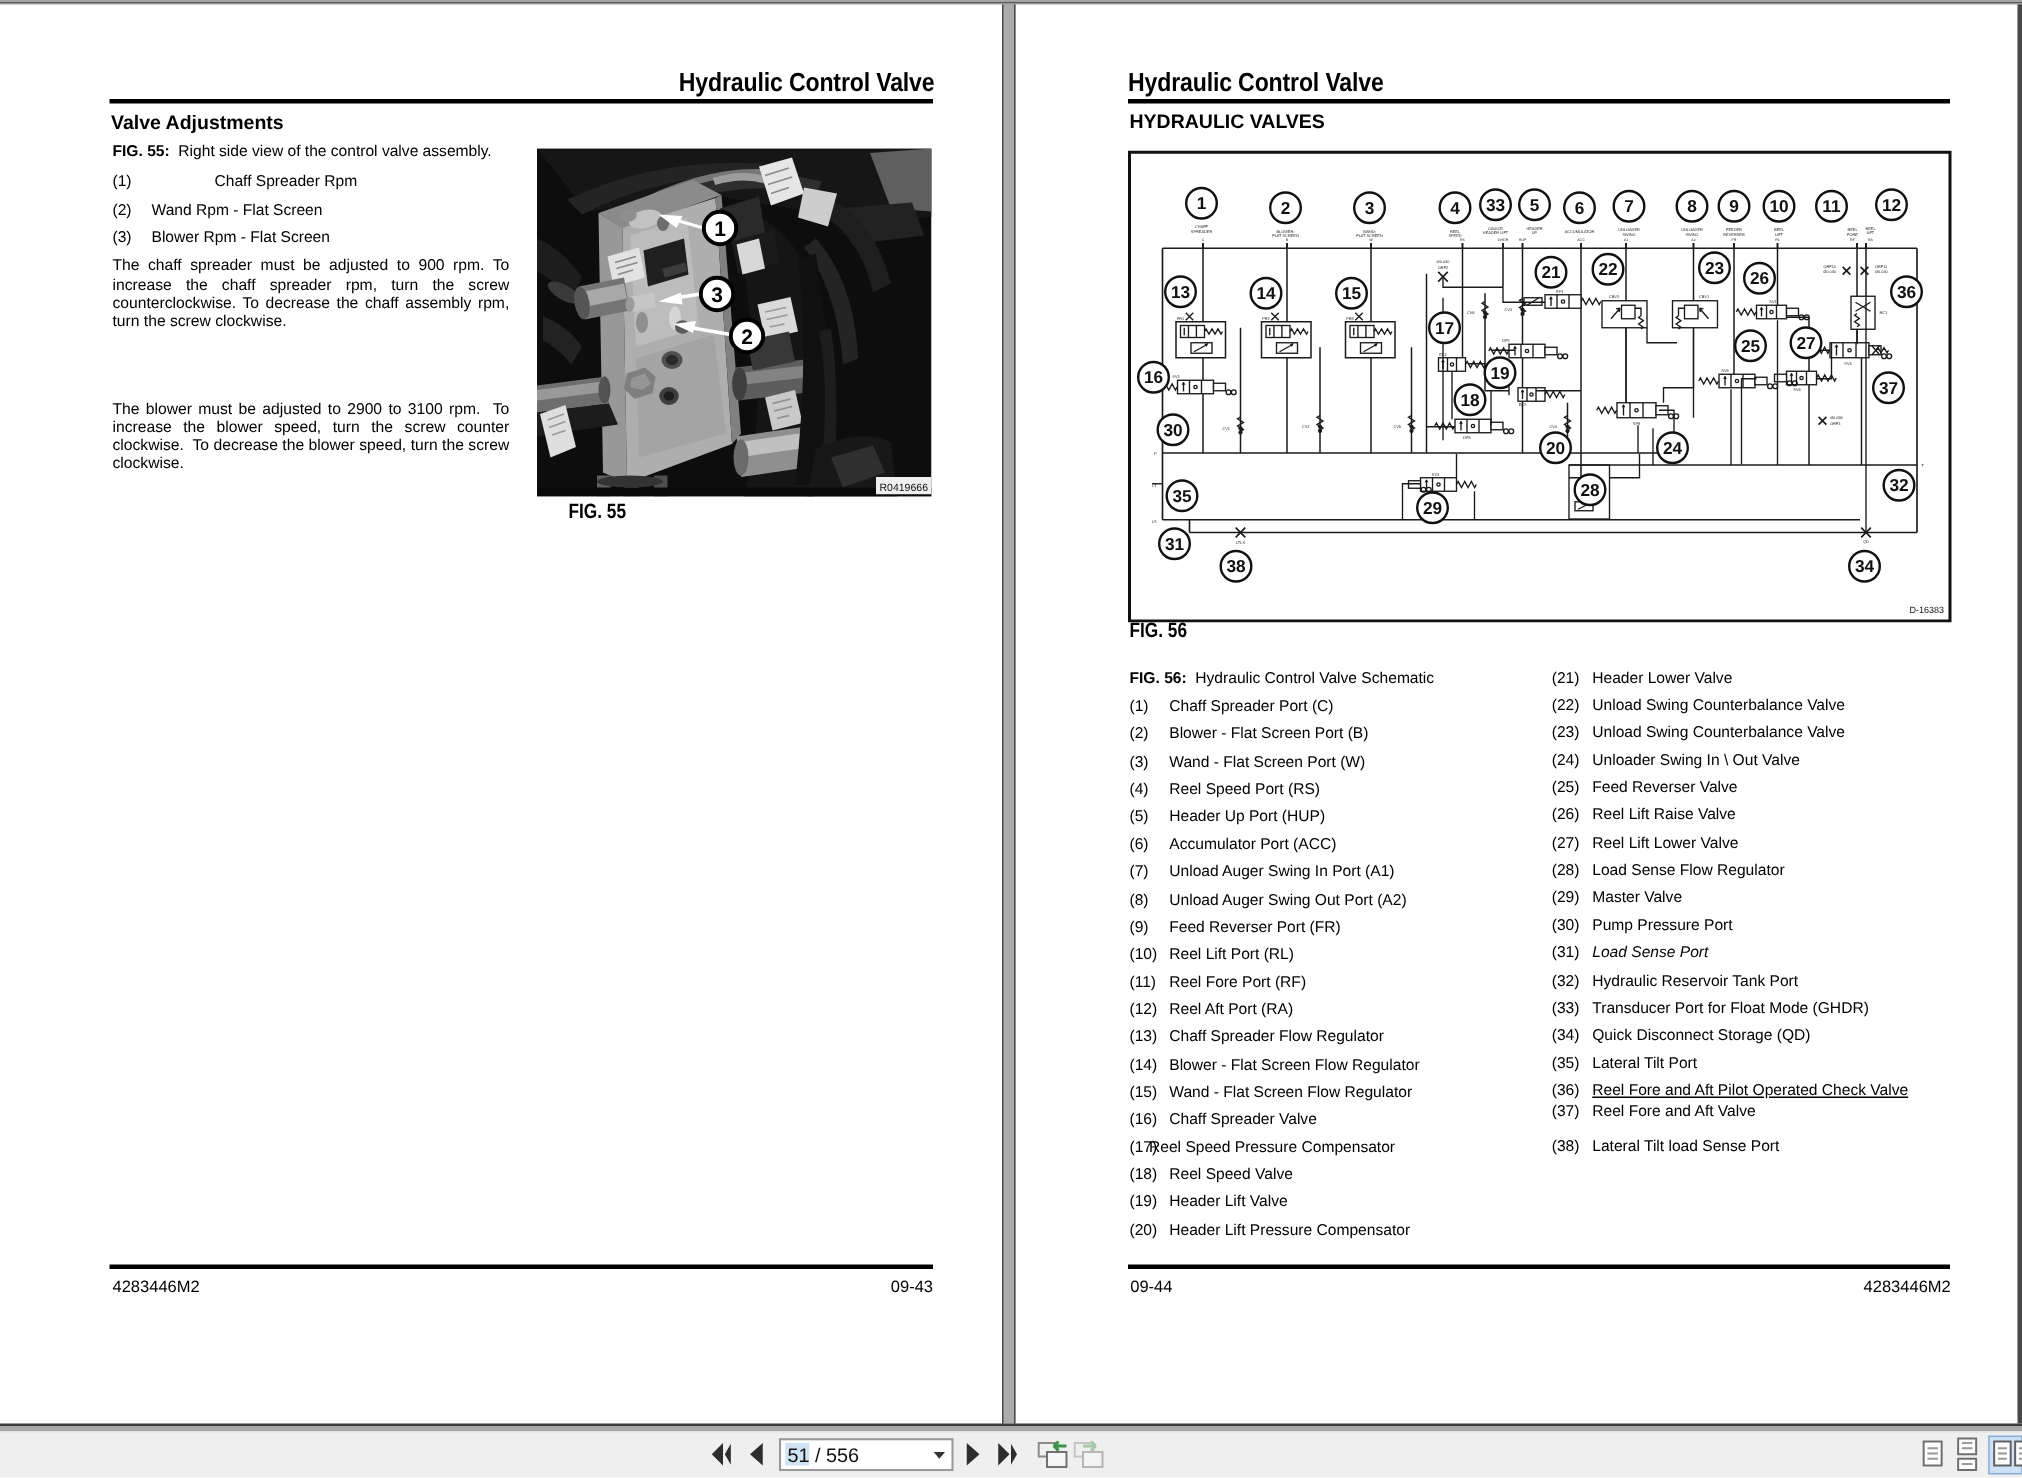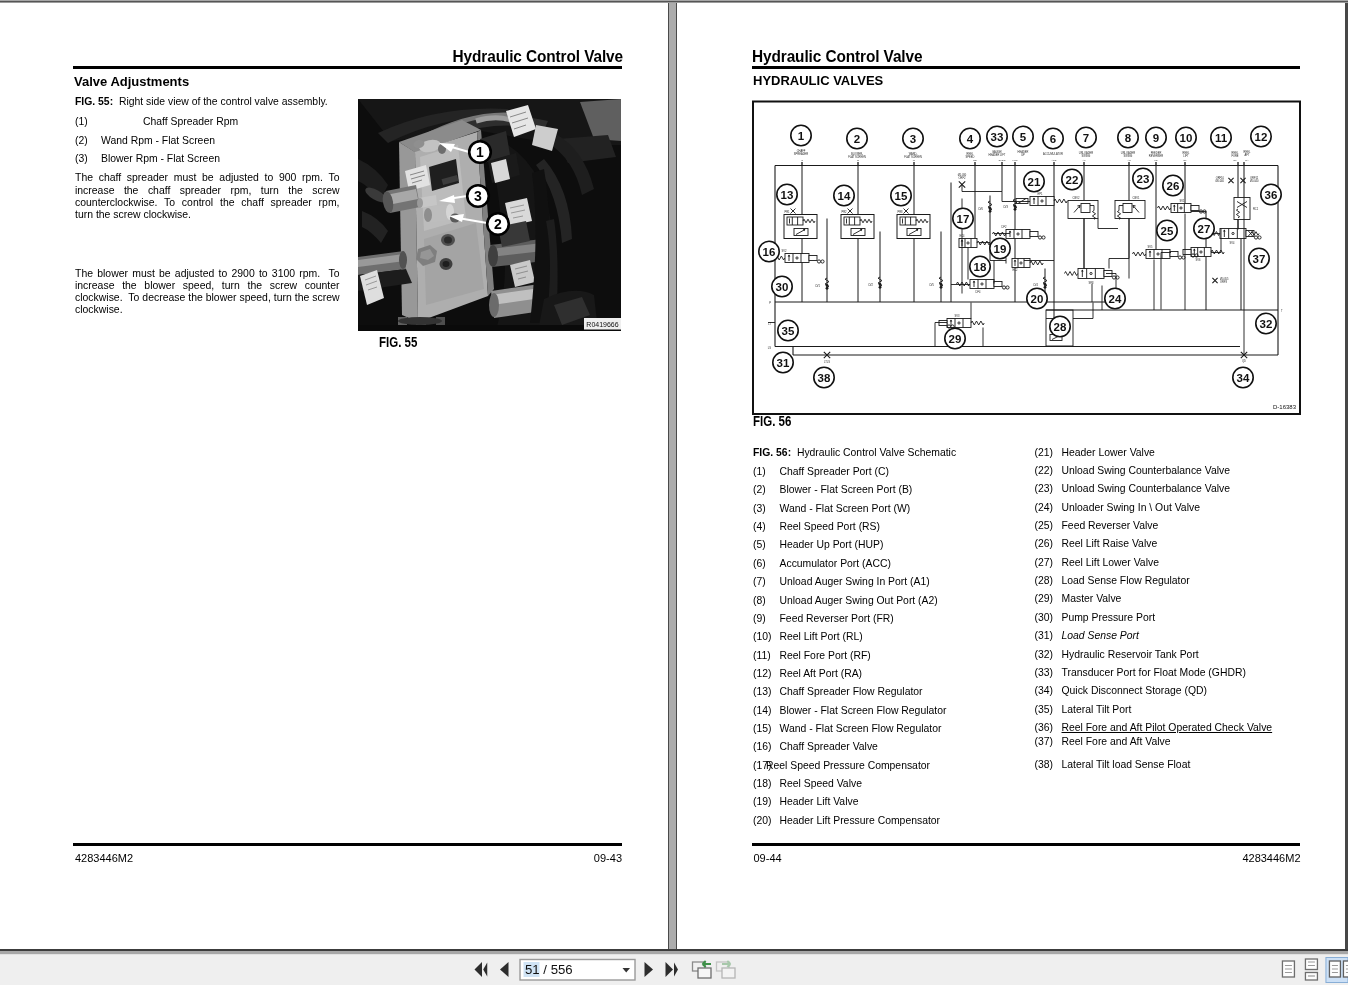--- a/index.html
+++ b/index.html
@@ -28,21 +28,21 @@
 
   <div class="abs" style="left:75px;top:115.5px;font-size:10.4px;line-height:12px;">(1)<span class="abs" style="left:26px;white-space:nowrap;margin-left:42px;">Chaff Spreader Rpm</span></div>
 
   <div class="abs" style="left:75px;top:134.5px;font-size:10.4px;line-height:12px;">(2)<span class="abs" style="left:26px;white-space:nowrap;">Wand Rpm - Flat Screen</span></div>
 
   <div class="abs" style="left:75px;top:153.3px;font-size:10.4px;line-height:12px;">(3)<span class="abs" style="left:26px;white-space:nowrap;">Blower Rpm - Flat Screen</span></div>
 
   <div class="abs" style="left:75px;top:172.4px;width:264.5px;font-size:10.45px;line-height:12.18px;">
     <div class="jl">The chaff spreader must be adjusted to 900 rpm. To</div>
     <div class="jl">increase the chaff spreader rpm, turn the screw</div>
-    <div class="jl">counterclockwise. To control the chaff spreader rpm,</div>
+    <div class="jl">counterclockwise. To decrease the chaff assembly rpm,</div>
     <div>turn the screw clockwise.</div>
   </div>
 
 
   <div class="abs" style="left:75px;top:267.5px;width:264.5px;font-size:10.45px;line-height:12.18px;">
     <div class="jl">The blower must be adjusted to 2900 to 3100 rpm.&nbsp; To</div>
     <div class="jl">increase the blower speed, turn the screw counter</div>
     <div class="jl">clockwise.&nbsp; To decrease the blower speed, turn the screw</div>
     <div>clockwise.</div>
   </div>
@@ -736,21 +736,21 @@
   <div class="abs" style="left:356.5px;top:575.1px;font-size:10.4px;line-height:12px;white-space:nowrap;">(28)<span class="abs" style="left:27.0px;">Load Sense Flow Regulator</span></div>
   <div class="abs" style="left:356.5px;top:593.4px;font-size:10.4px;line-height:12px;white-space:nowrap;">(29)<span class="abs" style="left:27.0px;">Master Valve</span></div>
   <div class="abs" style="left:356.5px;top:611.8px;font-size:10.4px;line-height:12px;white-space:nowrap;">(30)<span class="abs" style="left:27.0px;">Pump Pressure Port</span></div>
   <div class="abs" style="left:356.5px;top:630.1px;font-size:10.4px;line-height:12px;white-space:nowrap;">(31)<span class="abs" style="left:27.0px;font-style:italic;">Load Sense Port</span></div>
   <div class="abs" style="left:356.5px;top:648.5px;font-size:10.4px;line-height:12px;white-space:nowrap;">(32)<span class="abs" style="left:27.0px;">Hydraulic Reservoir Tank Port</span></div>
   <div class="abs" style="left:356.5px;top:666.8px;font-size:10.4px;line-height:12px;white-space:nowrap;">(33)<span class="abs" style="left:27.0px;">Transducer Port for Float Mode (GHDR)</span></div>
   <div class="abs" style="left:356.5px;top:685.2px;font-size:10.4px;line-height:12px;white-space:nowrap;">(34)<span class="abs" style="left:27.0px;">Quick Disconnect Storage (QD)</span></div>
   <div class="abs" style="left:356.5px;top:703.5px;font-size:10.4px;line-height:12px;white-space:nowrap;">(35)<span class="abs" style="left:27.0px;">Lateral Tilt Port</span></div>
   <div class="abs" style="left:356.5px;top:721.9px;font-size:10.4px;line-height:12px;white-space:nowrap;">(36)<span class="abs" style="left:27.0px;text-decoration:underline;">Reel Fore and Aft Pilot Operated Check Valve</span></div>
   <div class="abs" style="left:356.5px;top:736px;font-size:10.4px;line-height:12px;white-space:nowrap;">(37)<span class="abs" style="left:27.0px;">Reel Fore and Aft Valve</span></div>
-  <div class="abs" style="left:356.5px;top:758.6px;font-size:10.4px;line-height:12px;white-space:nowrap;">(38)<span class="abs" style="left:27.0px;">Lateral Tilt load Sense Float</span></div>
+  <div class="abs" style="left:356.5px;top:758.6px;font-size:10.4px;line-height:12px;white-space:nowrap;">(38)<span class="abs" style="left:27.0px;">Lateral Tilt load Sense Port</span></div>
 
   <div class="abs" style="left:74px;top:843.2px;width:548px;height:2.9px;background:#000;"></div>
 
   <div class="abs" style="left:75.5px;top:851.9px;font-size:11px;line-height:12px;">09-44</div>
   <div class="abs" style="left:75.5px;top:851.9px;width:547px;text-align:right;font-size:11px;line-height:12px;">4283446M2</div>
 </div>
 
 <div class="abs" style="left:1345.4px;top:0;width:2.6px;height:948.9px;background:#474747;"></div>
 <div class="abs" style="left:1347.6px;top:0;width:0.4px;height:948.9px;background:#a5a5a5;"></div>
 

